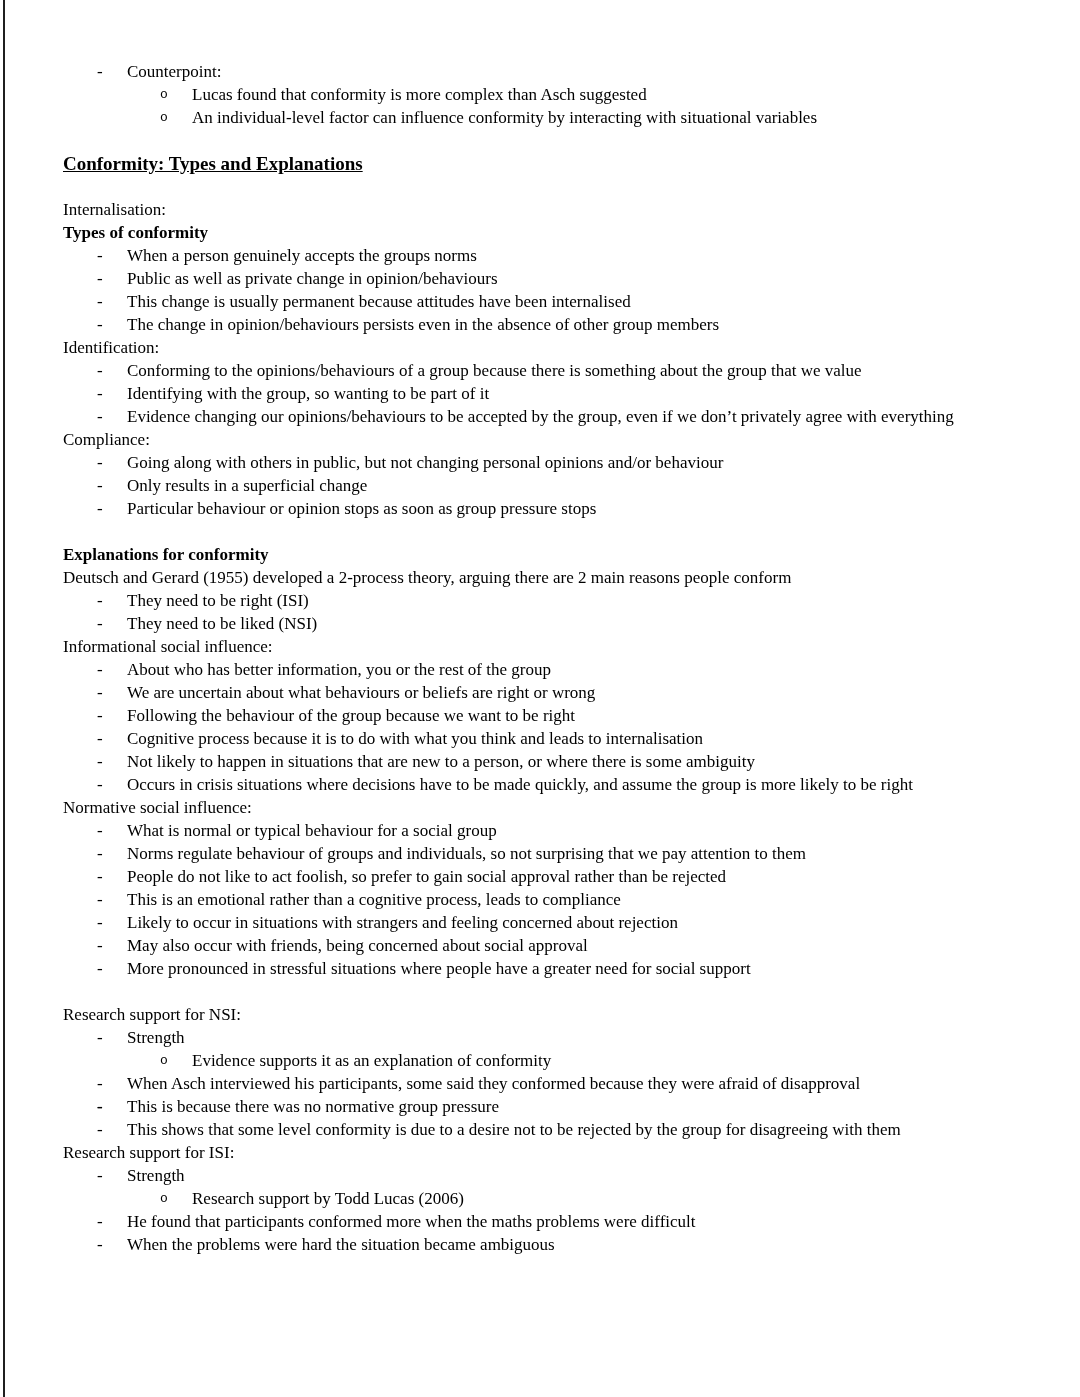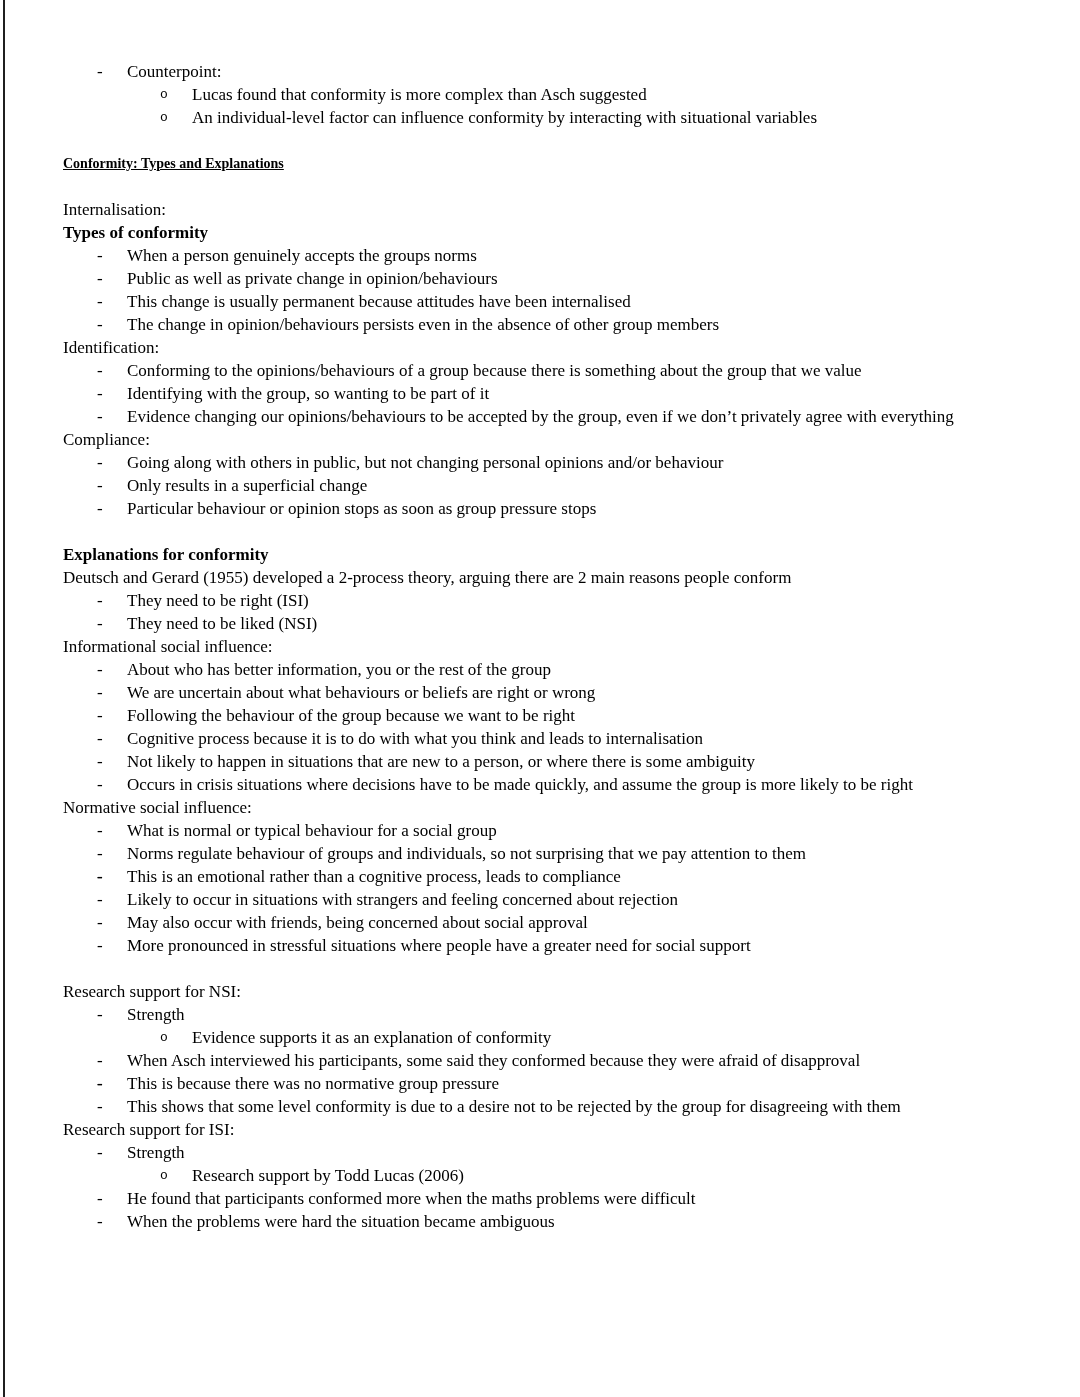--- a/index.html
+++ b/index.html
@@ -45,21 +45,21 @@
   .line.circle { padding-left: 129px; }
   .line.circle > .marker {
     position: absolute;
     left: 97px;
     top: 0;
     font-family: "Liberation Mono", monospace;
     font-size: 13px;
     line-height: 23px;
   }
   .line.h1 {
-    font-size: 14px;
+    font-size: 19px;
     font-weight: bold;
     text-decoration: underline;
   }
   .line.h2 {
     font-weight: bold;
   }
   .line.gap {
     height: 23px;
   }
 </style>
@@ -97,21 +97,21 @@
       <div class="line plain"><span>Informational social influence:</span></div>
       <div class="line dash"><span class="marker">-</span><span>About who has better information, you or the rest of the group</span></div>
       <div class="line dash"><span class="marker">-</span><span>We are uncertain about what behaviours or beliefs are right or wrong</span></div>
       <div class="line dash"><span class="marker">-</span><span>Following the behaviour of the group because we want to be right</span></div>
       <div class="line dash"><span class="marker">-</span><span>Cognitive process because it is to do with what you think and leads to internalisation</span></div>
       <div class="line dash"><span class="marker">-</span><span>Not likely to happen in situations that are new to a person, or where there is some ambiguity</span></div>
       <div class="line dash"><span class="marker">-</span><span>Occurs in crisis situations where decisions have to be made quickly, and assume the group is more likely to be right</span></div>
       <div class="line plain"><span>Normative social influence:</span></div>
       <div class="line dash"><span class="marker">-</span><span>What is normal or typical behaviour for a social group</span></div>
       <div class="line dash"><span class="marker">-</span><span>Norms regulate behaviour of groups and individuals, so not surprising that we pay attention to them</span></div>
-      <div class="line dash"><span class="marker">-</span></div>
+      <div class="line dash"><span class="marker">-</span><span>People do not like to act foolish, so prefer to gain social approval rather than be rejected</span></div>
       <div class="line dash"><span class="marker">-</span><span>This is an emotional rather than a cognitive process, leads to compliance</span></div>
       <div class="line dash"><span class="marker">-</span><span>Likely to occur in situations with strangers and feeling concerned about rejection</span></div>
       <div class="line dash"><span class="marker">-</span><span>May also occur with friends, being concerned about social approval</span></div>
       <div class="line dash"><span class="marker">-</span><span>More pronounced in stressful situations where people have a greater need for social support</span></div>
       <div class="line gap"></div>
       <div class="line plain"><span>Research support for NSI:</span></div>
       <div class="line dash"><span class="marker">-</span><span>Strength</span></div>
       <div class="line circle"><span class="marker">o</span><span>Evidence supports it as an explanation of conformity</span></div>
       <div class="line dash"><span class="marker">-</span><span>When Asch interviewed his participants, some said they conformed because they were afraid of disapproval</span></div>
       <div class="line dash"><span class="marker">-</span></div>

